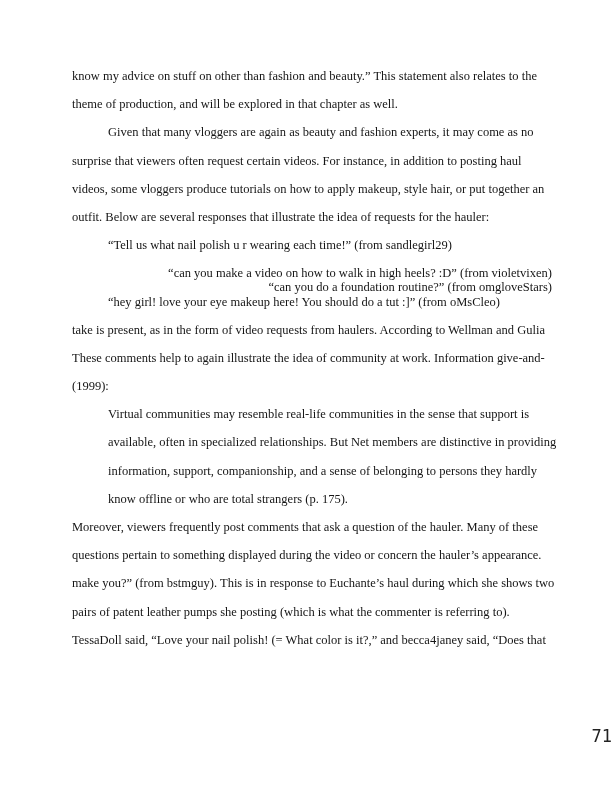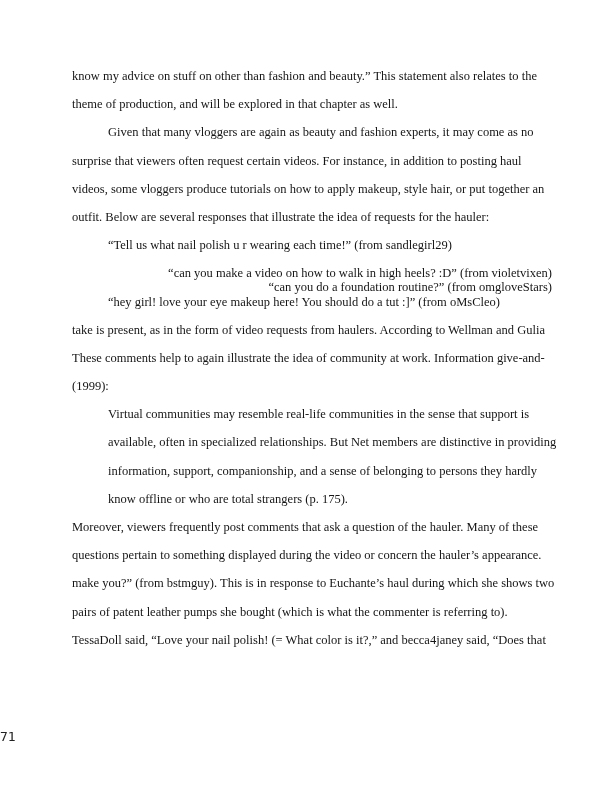--- a/index.html
+++ b/index.html
@@ -36,23 +36,23 @@
     overflow: visible;
   }
   .ln.s  { height: 14.1px; text-align: right; }       
   .ln.q  { padding-left: 36px; }   
   .ln.ind{ text-indent: 36px; }    
   .footer {
     position: absolute;
     top: 729px;
     left: 0;
     width: 612px;
-    text-align: left;
+    text-align: right;
     font-family: "DejaVu Sans Mono", monospace;
-    font-size: 13px;
+    font-size: 17px;
     line-height: 15px;
     color: #222222;
   }
 </style>
 </head>
 <body>
 
 <div class="page">
 
   <div class="text-block">
@@ -69,19 +69,19 @@
       <div class="ln">take is present, as in the form of video requests from haulers. According to Wellman and Gulia</div>
       <div class="ln">These comments help to again illustrate the idea of community at work. Information give-and-</div>
       <div class="ln">(1999):</div>
       <div class="ln q">Virtual communities may resemble real-life communities in the sense that support is</div>
       <div class="ln q">available, often in specialized relationships. But Net members are distinctive in providing</div>
       <div class="ln q">information, support, companionship, and a sense of belonging to persons they hardly</div>
       <div class="ln q">know offline or who are total strangers (p. 175).</div>
       <div class="ln">Moreover, viewers frequently post comments that ask a question of the hauler. Many of these</div>
       <div class="ln">questions pertain to something displayed during the video or concern the hauler’s appearance.</div>
       <div class="ln">make you?” (from bstmguy). This is in response to Euchante’s haul during which she shows two</div>
-      <div class="ln">pairs of patent leather pumps she bought (which is what the commenter is referring to).</div>
+      <div class="ln">pairs of patent leather pumps she posting (which is what the commenter is referring to).</div>
       <div class="ln">TessaDoll said, “Love your nail polish! (= What color is it?,” and becca4janey said, “Does that</div>
     </div>
 
   <div class="footer">71</div>
 
 </div>
 
 </body></html>

